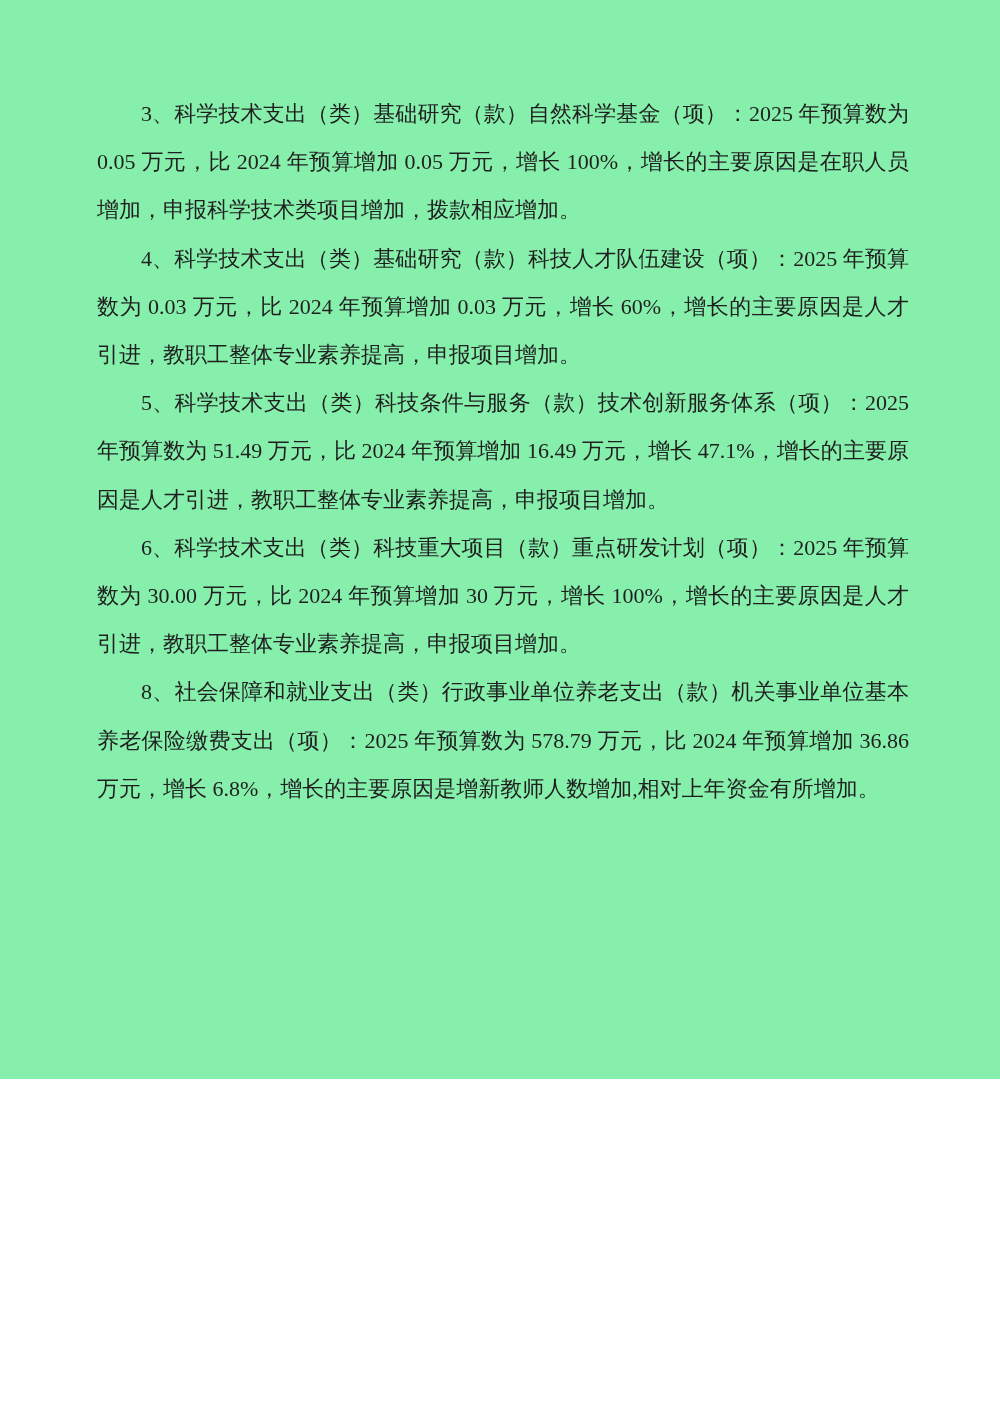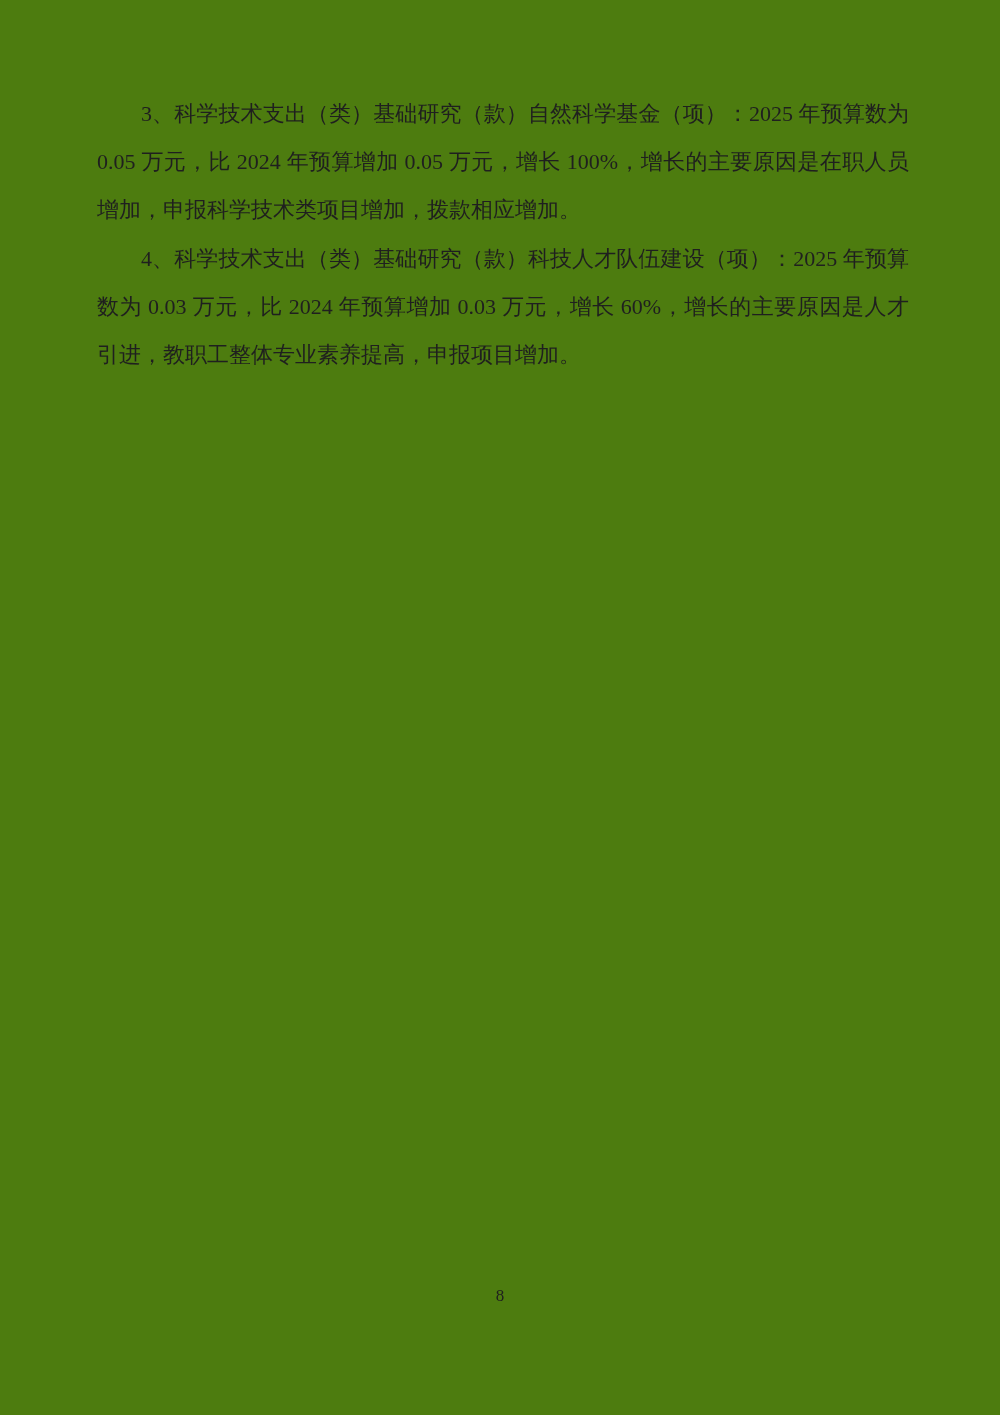--- a/index.html
+++ b/index.html
@@ -3,22 +3,22 @@
 <meta charset="utf-8">
 <style>
   html, body {
     margin: 0;
     padding: 0;
     background: #ffffff;
   }
   .page {
     position: relative;
     width: 1000px;
-    height: 1415px;
-    background: #4d7c0f;
+    height: 1079px;
+    background: #86efac;
     font-family: "Liberation Serif", "DejaVu Serif", serif;
     overflow: hidden;
   }
   .content {
     position: absolute;
     left: 97px;
     top: 90px;
     width: 812px;
   }
   .para {
@@ -41,15 +41,18 @@
     color: #1f1f1f;
   }
 </style>
 </head>
 <body>
 
 <div class="page">
   <div class="content">
     <p class="para">3、科学技术支出（类）基础研究（款）自然科学基金（项）：2025 年预算数为 0.05 万元，比 2024 年预算增加 0.05 万元，增长 100%，增长的主要原因是在职人员增加，申报科学技术类项目增加，拨款相应增加。</p>
     <p class="para">4、科学技术支出（类）基础研究（款）科技人才队伍建设（项）：2025 年预算数为 0.03 万元，比 2024 年预算增加 0.03 万元，增长 60%，增长的主要原因是人才引进，教职工整体专业素养提高，申报项目增加。</p>
+    <p class="para">5、科学技术支出（类）科技条件与服务（款）技术创新服务体系（项）：2025 年预算数为 51.49 万元，比 2024 年预算增加 16.49 万元，增长 47.1%，增长的主要原因是人才引进，教职工整体专业素养提高，申报项目增加。</p>
+    <p class="para">6、科学技术支出（类）科技重大项目（款）重点研发计划（项）：2025 年预算数为 30.00 万元，比 2024 年预算增加 30 万元，增长 100%，增长的主要原因是人才引进，教职工整体专业素养提高，申报项目增加。</p>
+    <p class="para">8、社会保障和就业支出（类）行政事业单位养老支出（款）机关事业单位基本养老保险缴费支出（项）：2025 年预算数为 578.79 万元，比 2024 年预算增加 36.86 万元，增长 6.8%，增长的主要原因是增新教师人数增加,相对上年资金有所增加。</p>
   </div>
   <div class="footer">8</div>
 </div>
 
 </body></html>

